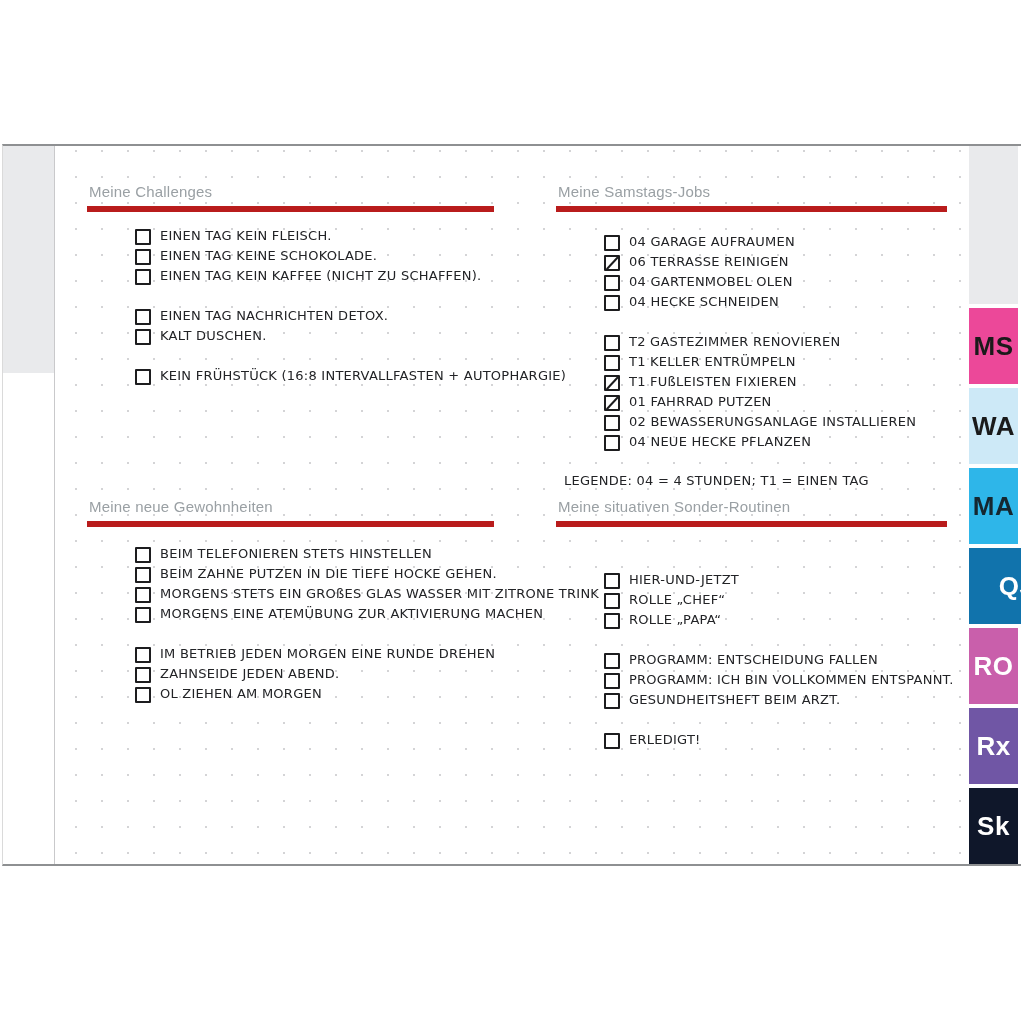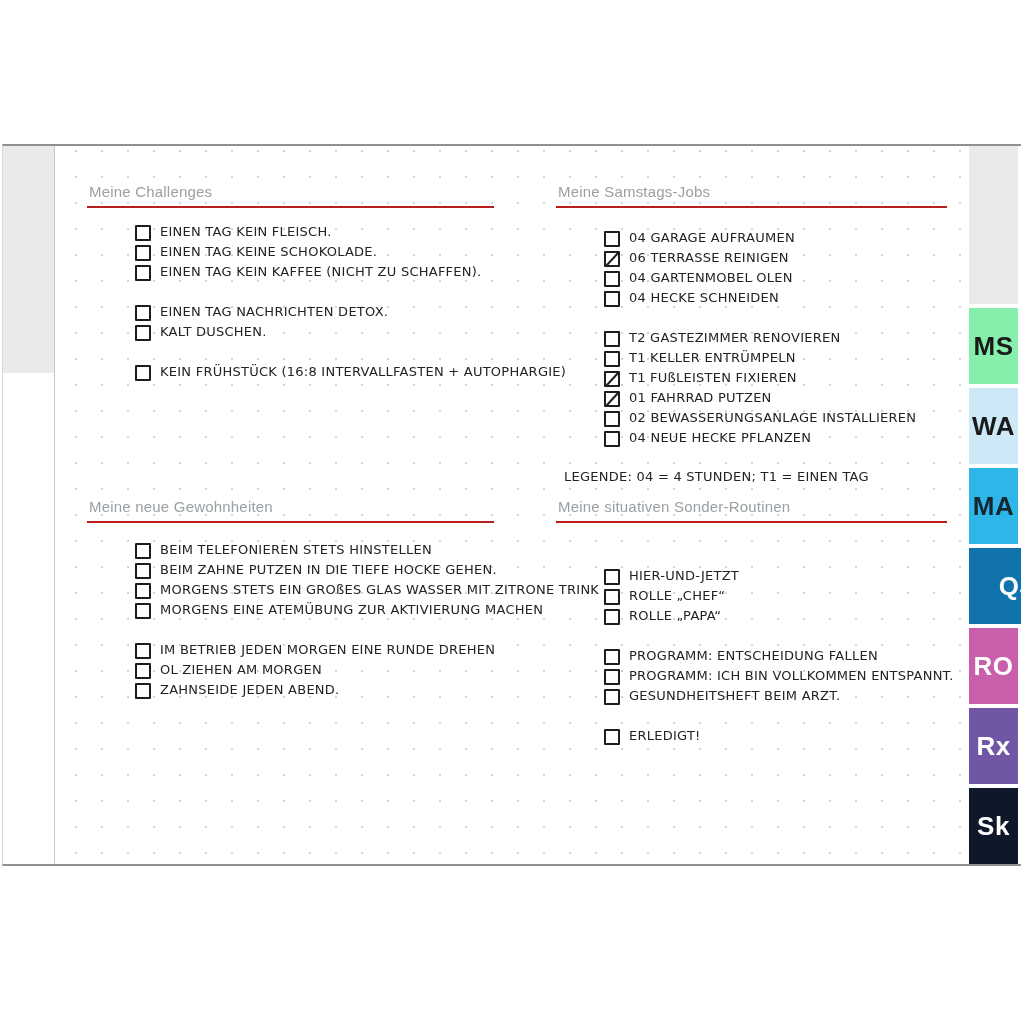--- a/index.html
+++ b/index.html
@@ -29,21 +29,21 @@
     position:absolute;left:51px;top:0;bottom:0;width:1px;background:#c9c9cb;
   }
   
   .section{position:absolute;}
   .sec-challenges  {left:84px;top:37px;width:407px;}
   .sec-samstags    {left:553px;top:37px;width:391px;}
   .sec-gewohnheiten{left:84px;top:352px;width:407px;}
   .sec-routinen    {left:553px;top:352px;width:391px;}
   .sec-title{
     font-size:15px;color:#9aa0a4;letter-spacing:.2px;
-    padding:0 0 6px 2px;border-bottom:2px solid #b91c1c;
+    padding:0 0 6px 2px;border-bottom:6px solid #b91c1c;
   }
   .items{margin-left:8px;}
   .sec-challenges   .items{margin-top:15px;}
   .sec-samstags     .items{margin-top:21px;}
   .sec-gewohnheiten .items{margin-top:18px;}
   .sec-routinen     .items{margin-top:44px;}
   .group{margin-bottom:20px;}
   .group:last-child{margin-bottom:0;}
   .row{display:flex;align-items:flex-start;height:20px;padding-left:40px;}
   .cb{
@@ -192,25 +192,25 @@
             <span class="lbl">MORGENS EINE ATEMÜBUNG ZUR AKTIVIERUNG MACHEN</span>
           </div>
         </div>
         <div class="group">
           <div class="row">
             <span class="cb"></span>
             <span class="lbl">IM BETRIEB JEDEN MORGEN EINE RUNDE DREHEN</span>
           </div>
           <div class="row">
             <span class="cb"></span>
+            <span class="lbl">ZAHNSEIDE JEDEN ABEND.</span>
+          </div>
+          <div class="row">
+            <span class="cb"></span>
             <span class="lbl">OL ZIEHEN AM MORGEN</span>
-          </div>
-          <div class="row">
-            <span class="cb"></span>
-            <span class="lbl">ZAHNSEIDE JEDEN ABEND.</span>
           </div>
         </div>
       </div>
   </div>
 
   <div class="section sec-routinen">
     <div class="sec-title">Meine situativen Sonder-Routinen</div>
     <div class="items">
         <div class="group">
           <div class="row">
@@ -244,21 +244,21 @@
           <div class="row">
             <span class="cb"></span>
             <span class="lbl">ERLEDIGT!</span>
           </div>
         </div>
       </div>
   </div>
 
   <div class="tabs">
     <div class="tab-spacer"></div>
-  <div class="tab" style="top: 162px; background: #86efac; color: rgb(26, 26, 26);">MS</div>
+  <div class="tab" style="top: 162px; background: #ec4899; color: rgb(26, 26, 26);">MS</div>
       <div class="tab" style="top: 242px; background: rgb(205, 233, 247); color: rgb(26, 26, 26);">WA</div>
       <div class="tab" style="top: 322px; background: rgb(46, 182, 233); color: rgb(21, 39, 48);">MA</div>
       <div class="tab" style="top: 402px; background: rgb(17, 115, 172); color: rgb(255, 255, 255); padding-left: 23px;">QJ</div>
       <div class="tab" style="top: 482px; background: rgb(201, 95, 171); color: rgb(255, 255, 255);">RO</div>
       <div class="tab" style="top: 562px; background: rgb(112, 86, 165); color: rgb(255, 255, 255);">Rx</div>
       <div class="tab" style="top: 642px; background: #0f172a; color: rgb(255, 255, 255);">Sk</div>
     </div>
 </div>
 
 </body></html>

